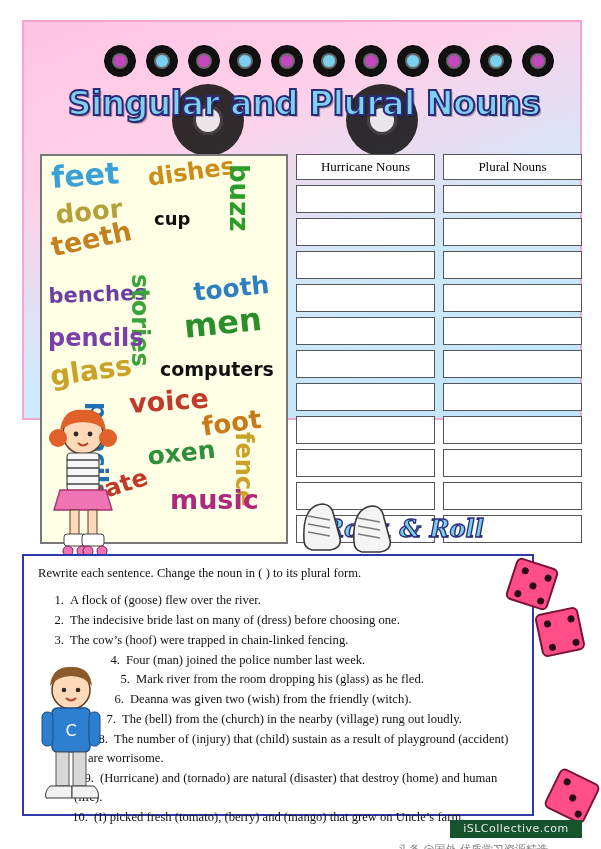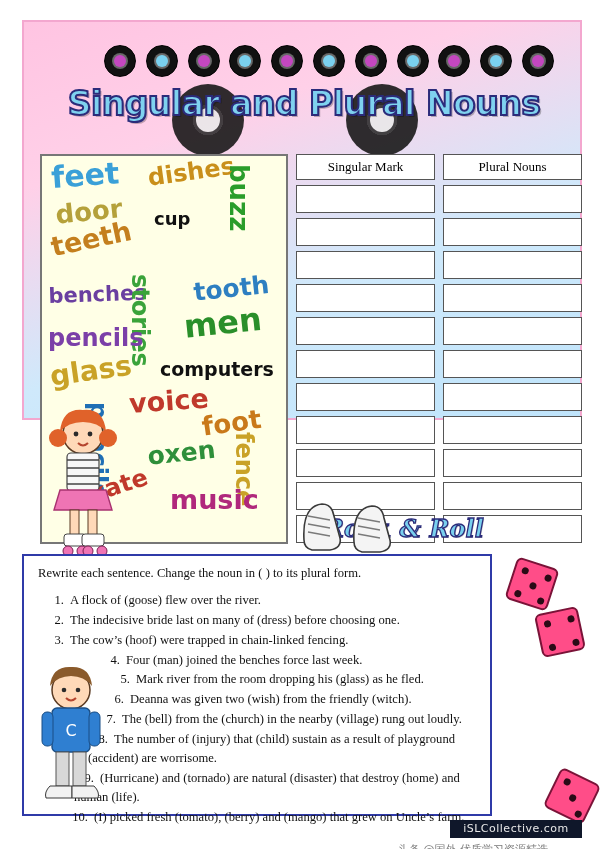--- a/index.html
+++ b/index.html
@@ -146,21 +146,21 @@
     color: #79d0ee;
     -webkit-text-stroke: 1.3px #2b2b7a;
     text-shadow: 1px 1px 0 rgba(0,0,0,.2);
   }
 
   
   #instructions {
     position: absolute;
     left: 8px;
     top: 540px;
-    width: 470px;
+    width: 512px;
     height: 262px;
     background: #fff;
     border: 2px solid #2f3aa8;
     padding: 6px 10px 0 12px;
     font-size: 12.6px;
     line-height: 1.5;
     color: #111;
   }
   #prompt { margin: 2px 0 6px 2px; }
   ol.qlist { margin: 8px; padding: 0 0 0 0; list-style: none; }
@@ -191,21 +191,21 @@
   .dice .pip { position: absolute; width: 7px; height: 7px; border-radius: 50%; background: #2a0b16; }
   #dice1 { left: 496px; top: 548px; }
   #dice2 { left: 524px; top: 596px; transform: rotate(-12deg); }
   #dice3 { left: 536px; top: 760px; transform: rotate(26deg); }
 
   
   #wm-isl {
     position: absolute;
     left: 436px; top: 806px;
     width: 132px; height: 18px;
-    background: #0f172a;
+    background: #14532d;
     color: #e8e8e8;
     font-family: "DejaVu Sans", sans-serif;
     font-size: 11px;
     text-align: center;
     line-height: 18px;
     letter-spacing: .5px;
   }
   #wm-cn {
     position: absolute;
     left: 384px; top: 828px;
@@ -258,21 +258,21 @@
         <div class="w" style="left: 70px; top: 246px; color: rgb(31, 111, 181); font-size: 24px; transform: rotate(90deg); transform-origin: left top;">pencils</div>
         <div class="w" style="left: 158px; top: 256px; color: rgb(201, 121, 26); font-size: 26px; transform: rotate(-8deg); transform-origin: left top;">foot</div>
         <div class="w" style="left: 104px; top: 286px; color: rgb(46, 143, 58); font-size: 25px; transform: rotate(-6deg); transform-origin: left top;">oxen</div>
         <div class="w" style="left: 216px; top: 276px; color: rgb(201, 162, 39); font-size: 24px; transform: rotate(90deg); transform-origin: left top;">fence</div>
         <div class="w" style="left: 128px; top: 328px; color: rgb(176, 40, 124); font-size: 27px; transform: rotate(0deg); transform-origin: left top;">music</div>
         <div class="w" style="left: 30px; top: 330px; color: rgb(192, 57, 43); font-size: 24px; transform: rotate(-18deg); transform-origin: left top;">skate</div>
       </div>
 
     <div id="table">
       <div class="thead">
-        <div class="th">Singular Mark</div>
+        <div class="th">Hurricane Nouns</div>
         <div class="th">Plural Nouns</div>
       </div>
       <div id="table-body">
           <div class="trow">
             <div class="td"></div>
             <div class="td"></div>
           </div>
           <div class="trow">
             <div class="td"></div>
             <div class="td"></div>
@@ -346,21 +346,21 @@
       <path d="M62 32 L84 36 M62 40 L84 44 M62 48 L84 52" stroke="#7a7a7a" stroke-width="1.4"></path>
     </svg>
   </div>
 
   <div id="instructions">
     <div id="prompt">Rewrite each sentence. Change the noun in (  ) to its plural form.</div>
     <ol class="qlist" id="qlist">
         <li class=""><span class="num">1.</span><span>A flock of (goose) flew over the river.</span></li>
         <li class=""><span class="num">2.</span><span>The indecisive bride last on many of (dress) before choosing one.</span></li>
         <li class=""><span class="num">3.</span><span>The cow’s (hoof) were trapped in chain-linked fencing.</span></li>
-        <li class="ind1"><span class="num">4.</span><span>Four (man) joined the benches force last week.</span></li>
+        <li class="ind1"><span class="num">4.</span><span>Four (man) joined the police number last week.</span></li>
         <li class="ind2"><span class="num">5.</span><span>Mark river from the room dropping his (glass) as he fled.</span></li>
         <li class="ind3"><span class="num">6.</span><span>Deanna was given two (wish) from the friendly (witch).</span></li>
         <li class="ind4"><span class="num">7.</span><span>The (bell) from the (church) in the nearby (village) rung out loudly.</span></li>
         <li class="ind5"><span class="num">8.</span><span>The number of (injury) that (child) sustain as a result of playground (accident) are worrisome.</span></li>
         <li class="ind6"><span class="num">9.</span><span>(Hurricane) and (tornado) are natural (disaster) that destroy (home) and human (life).</span></li>
         <li class="ind7"><span class="num">10.</span><span>(I) picked fresh (tomato), (berry) and (mango) that grew on Uncle’s farm.</span></li>
       </ol>
   </div>
 
   <svg class="boy" viewBox="0 0 86 152">

